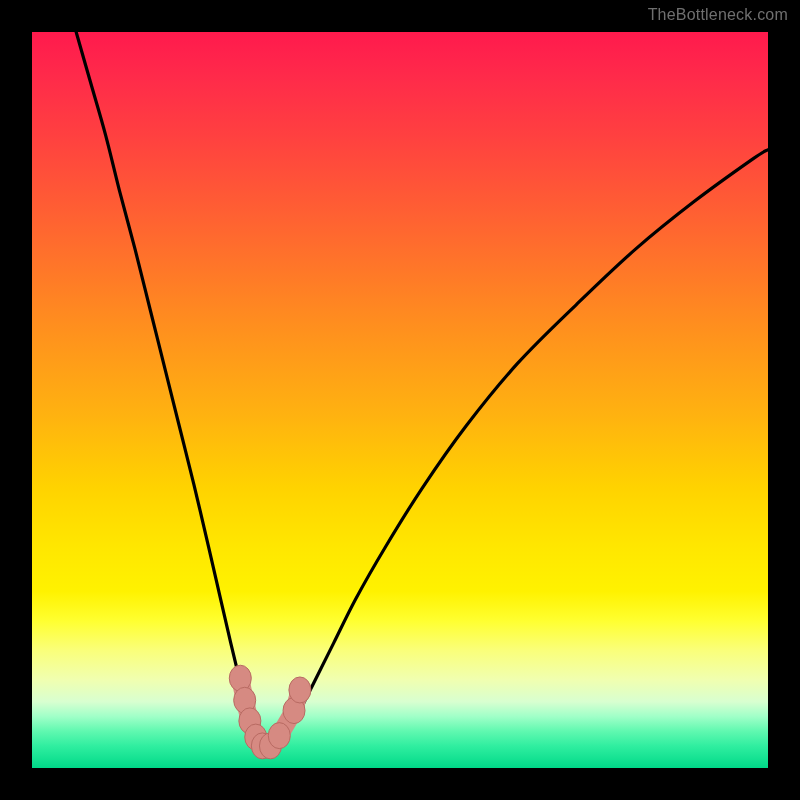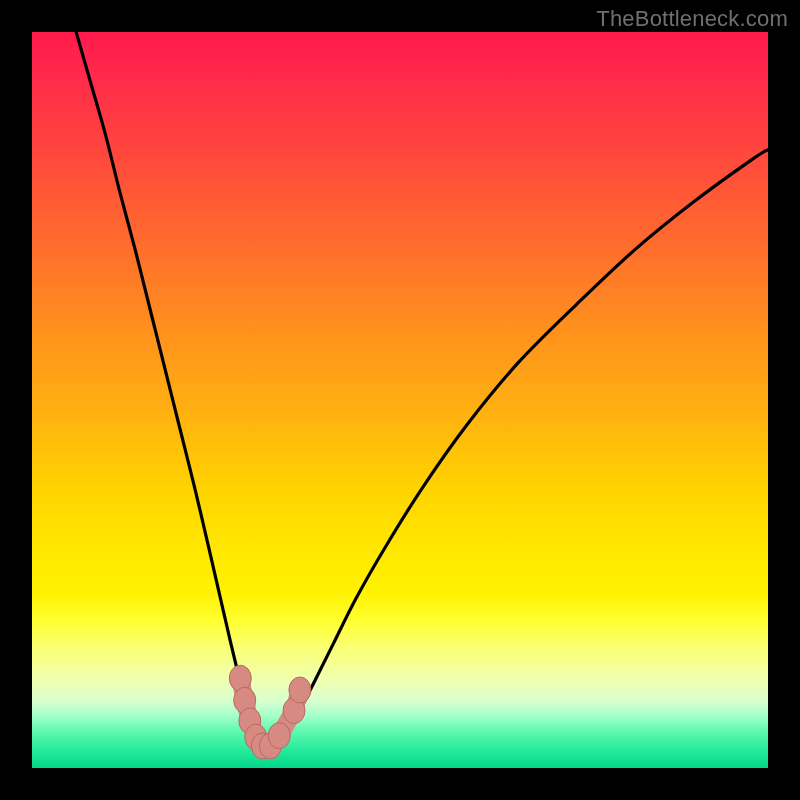--- a/index.html
+++ b/index.html
@@ -57,21 +57,21 @@
   }
   .markers {
     position: absolute;
     inset: 0;
   }
   .watermark {
     position: absolute;
     top: 6px;
     right: 12px;
     color: #6f6f6f;
-    font-size: 22px;
+    font-size: 16px;
     font-weight: 500;
     letter-spacing: 0.2px;
     user-select: none;
   }
 </style>
 </head>
 <body>
 
 <div class="frame">
   <div class="plot-area">

